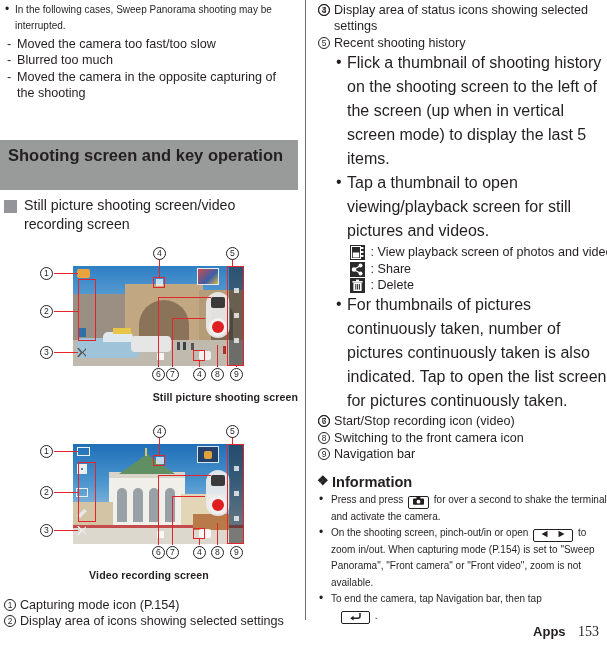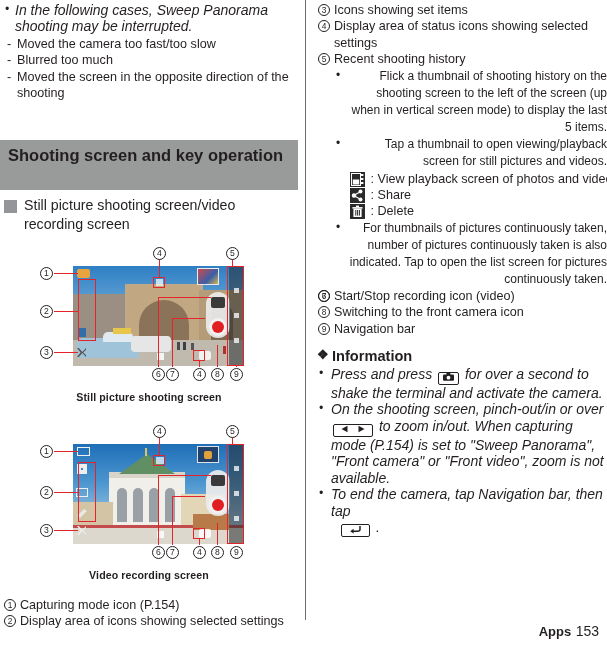--- a/index.html
+++ b/index.html
@@ -14,21 +14,21 @@
   }
   .page { position:absolute; inset:0; }
 
   
   .col-left  { position:absolute; left:0;   top:0; width:298px; height:648px; }
   .col-right { position:absolute; left:318px; top:0; width:289px; height:648px; }
   .col-divider {
     position:absolute; left:305px; top:0; width:1px; height:620px;
     background:#6d6e71;
   }
-  .bl-item { position:relative; padding-left:11px; font-size:14px; line-height:16.4px;font-style:italic; }
+  .bl-item { position:relative; padding-left:11px; font-size:10px; line-height:16.4px; }
   .bl-item::before {
     content:"\2022"; position:absolute; left:1px; top:-1px; font-size:12px;
   }
   .sub { padding-left:13px; font-size:12.6px; line-height:16.4px; position:relative; }
   .sub::before { content:"-"; position:absolute; left:3px; }
 
   
   .section-bar {
     position:absolute; left:0; top:140px; width:298px; height:50px;
     background:#999a9a;
@@ -99,21 +99,21 @@
   }
 
   
   .num-item { position:relative; padding-left:16px; font-size:12.6px; line-height:16.4px; }
   .num-item .n {
     position:absolute; left:0; top:2px;
     width:12px; height:12px; border:1px solid #231f20; border-radius:50%;
     font-size:8.4px; line-height:10.6px; text-align:center;
   }
 
-  .dot-item { position:relative; padding-left:13px; font-size:12px; line-height:17px; margin-left:16px;text-align:right; }
+  .dot-item { position:relative; padding-left:13px; font-size:16px; line-height:24px; margin-left:16px; }
   .dot-item::before { content:"\2022"; position:absolute; left:2px; top:-1px; }
 
   .info-head {
     font-weight:bold; font-size:14.6px; line-height:18px; margin:0; padding-left:14px; position:relative;
   }
   .info-head .dia {
     position:absolute; left:-1px; top:2px; width:12px; height:12px;
     color:#231f20; font-size:13px; line-height:12px;
   }
 
@@ -133,36 +133,36 @@
     width:15px; height:15px; background:#2a2a2a;
     margin-right:2px; position:relative;
   }
   .chip svg { position:absolute; left:1px; top:1px; }
 
   
   .footer { position:absolute; right:8px; bottom:8px; text-align:right; white-space:nowrap; }
   .footer .apps {
     font-weight:bold; font-size:13px; border-bottom:2px solid #231f20; padding-bottom:10px;
   }
-  .footer .pageno { font-size:14px; margin-left:0; }
+  .footer .pageno { font-size:14px; margin-left:8px;font-family:Liberation Serif, serif; }
 </style>
 </head>
 <body>
 
 <div class="page">
 
   <div class="col-divider"></div>
 
   <div class="col-left">
 
     <div style="position:absolute;left:4px;top:2px;width:292px;">
       <div class="bl-item">In the following cases, Sweep Panorama shooting may be interrupted.</div>
       <div class="sub" style="margin-top:1px">Moved the camera too fast/too slow</div>
       <div class="sub">Blurred too much</div>
-      <div class="sub">Moved the screen in the opposite direction of the shooting</div>
+      <div class="sub">Moved the camera in the opposite capturing of the shooting</div>
     </div>
 
     <div class="section-bar">Shooting screen and key operation</div>
 
     <div class="subhead">
       <span class="sq"></span>
       <span>Still picture shooting screen/video recording screen</span>
     </div>
 
     <div class="figure" style="left:0;top:255px;width:298px;height:150px;">
@@ -227,21 +227,21 @@
       <div class="cnum" style="left:40px;top:50px;">2</div>
       <div class="cnum" style="left:40px;top:91px;">3</div>
       <div class="cnum" style="left:153px;top:-8px;">4</div>
       <div class="cnum" style="left:226px;top:-8px;">5</div>
       <div class="cnum" style="left:152px;top:113px;">6</div>
       <div class="cnum" style="left:166px;top:113px;">7</div>
       <div class="cnum" style="left:193px;top:113px;">4</div>
       <div class="cnum" style="left:211px;top:113px;">8</div>
       <div class="cnum" style="left:230px;top:113px;">9</div>
 
-      <div class="caption" style="left:0;top:136px;">Still picture shooting screen</div>
+      <div class="caption" style="left:0;top:136px;text-align:right;">Still picture shooting screen</div>
     </div>
 
     <div class="figure" style="left:0;top:433px;width:298px;height:150px;">
 
       <div class="scr" style="left:73px;top:11px;width:170px;height:100px;">
         <div class="sky2"></div>
 
         <div style="position:absolute;left:36px;top:32px;width:76px;height:52px;background:#f1efe9;"></div>
         <div style="position:absolute;left:36px;top:28px;width:76px;height:6px;background:#d9d5cb;"></div>
         <div style="position:absolute;left:46px;top:10px;width:56px;height:20px;background:#5f8f62;clip-path:polygon(50% 0,100% 100%,0 100%);"></div>
@@ -321,21 +321,20 @@
       </div>
     </div>
 
   </div>
 
   <div class="col-right">
     <div style="position:absolute;left:0;top:2px;width:289px;">
 
       <div class="num-item">
         <span class="n">3</span>
-        <span>Icons showing set items</span>
       </div>
       <div class="num-item">
         <span class="n">4</span>
         <span>Display area of status icons showing selected settings</span>
       </div>
       <div class="num-item">
         <span class="n">5</span>
         <span>Recent shooting history</span>
       </div>
 
@@ -412,21 +411,21 @@
           <svg width="11" height="8" viewBox="0 0 11 8">
             <rect x="0" y="1.6" width="11" height="6.2" rx="1" fill="#231f20"></rect>
             <rect x="3.4" y="0" width="4" height="2" rx="0.6" fill="#231f20"></rect>
             <circle cx="5.5" cy="4.7" r="1.9" fill="#fff"></circle>
           </svg>
         </span>
         <span>for over a second to shake the terminal and activate the camera.</span>
       </div>
 
       <div class="bl-item" style="padding-left:13px;">
-        <span>On the shooting screen, pinch-out/in or over</span>
+        <span>On the shooting screen, pinch-out/in or open</span>
         <span class="keybox" style="padding:0 6px;">
           <svg width="26" height="8" viewBox="0 0 26 8">
             <path d="M7.5 0.8 L1.5 4 L7.5 7.2 Z" fill="#231f20"></path>
             <path d="M18.5 0.8 L24.5 4 L18.5 7.2 Z" fill="#231f20"></path>
           </svg>
         </span>
         <span>to zoom in/out. When capturing mode (P.154) is set to "Sweep Panorama", "Front camera" or "Front video", zoom is not available.</span>
       </div>
 
       <div class="bl-item" style="padding-left:13px;">

